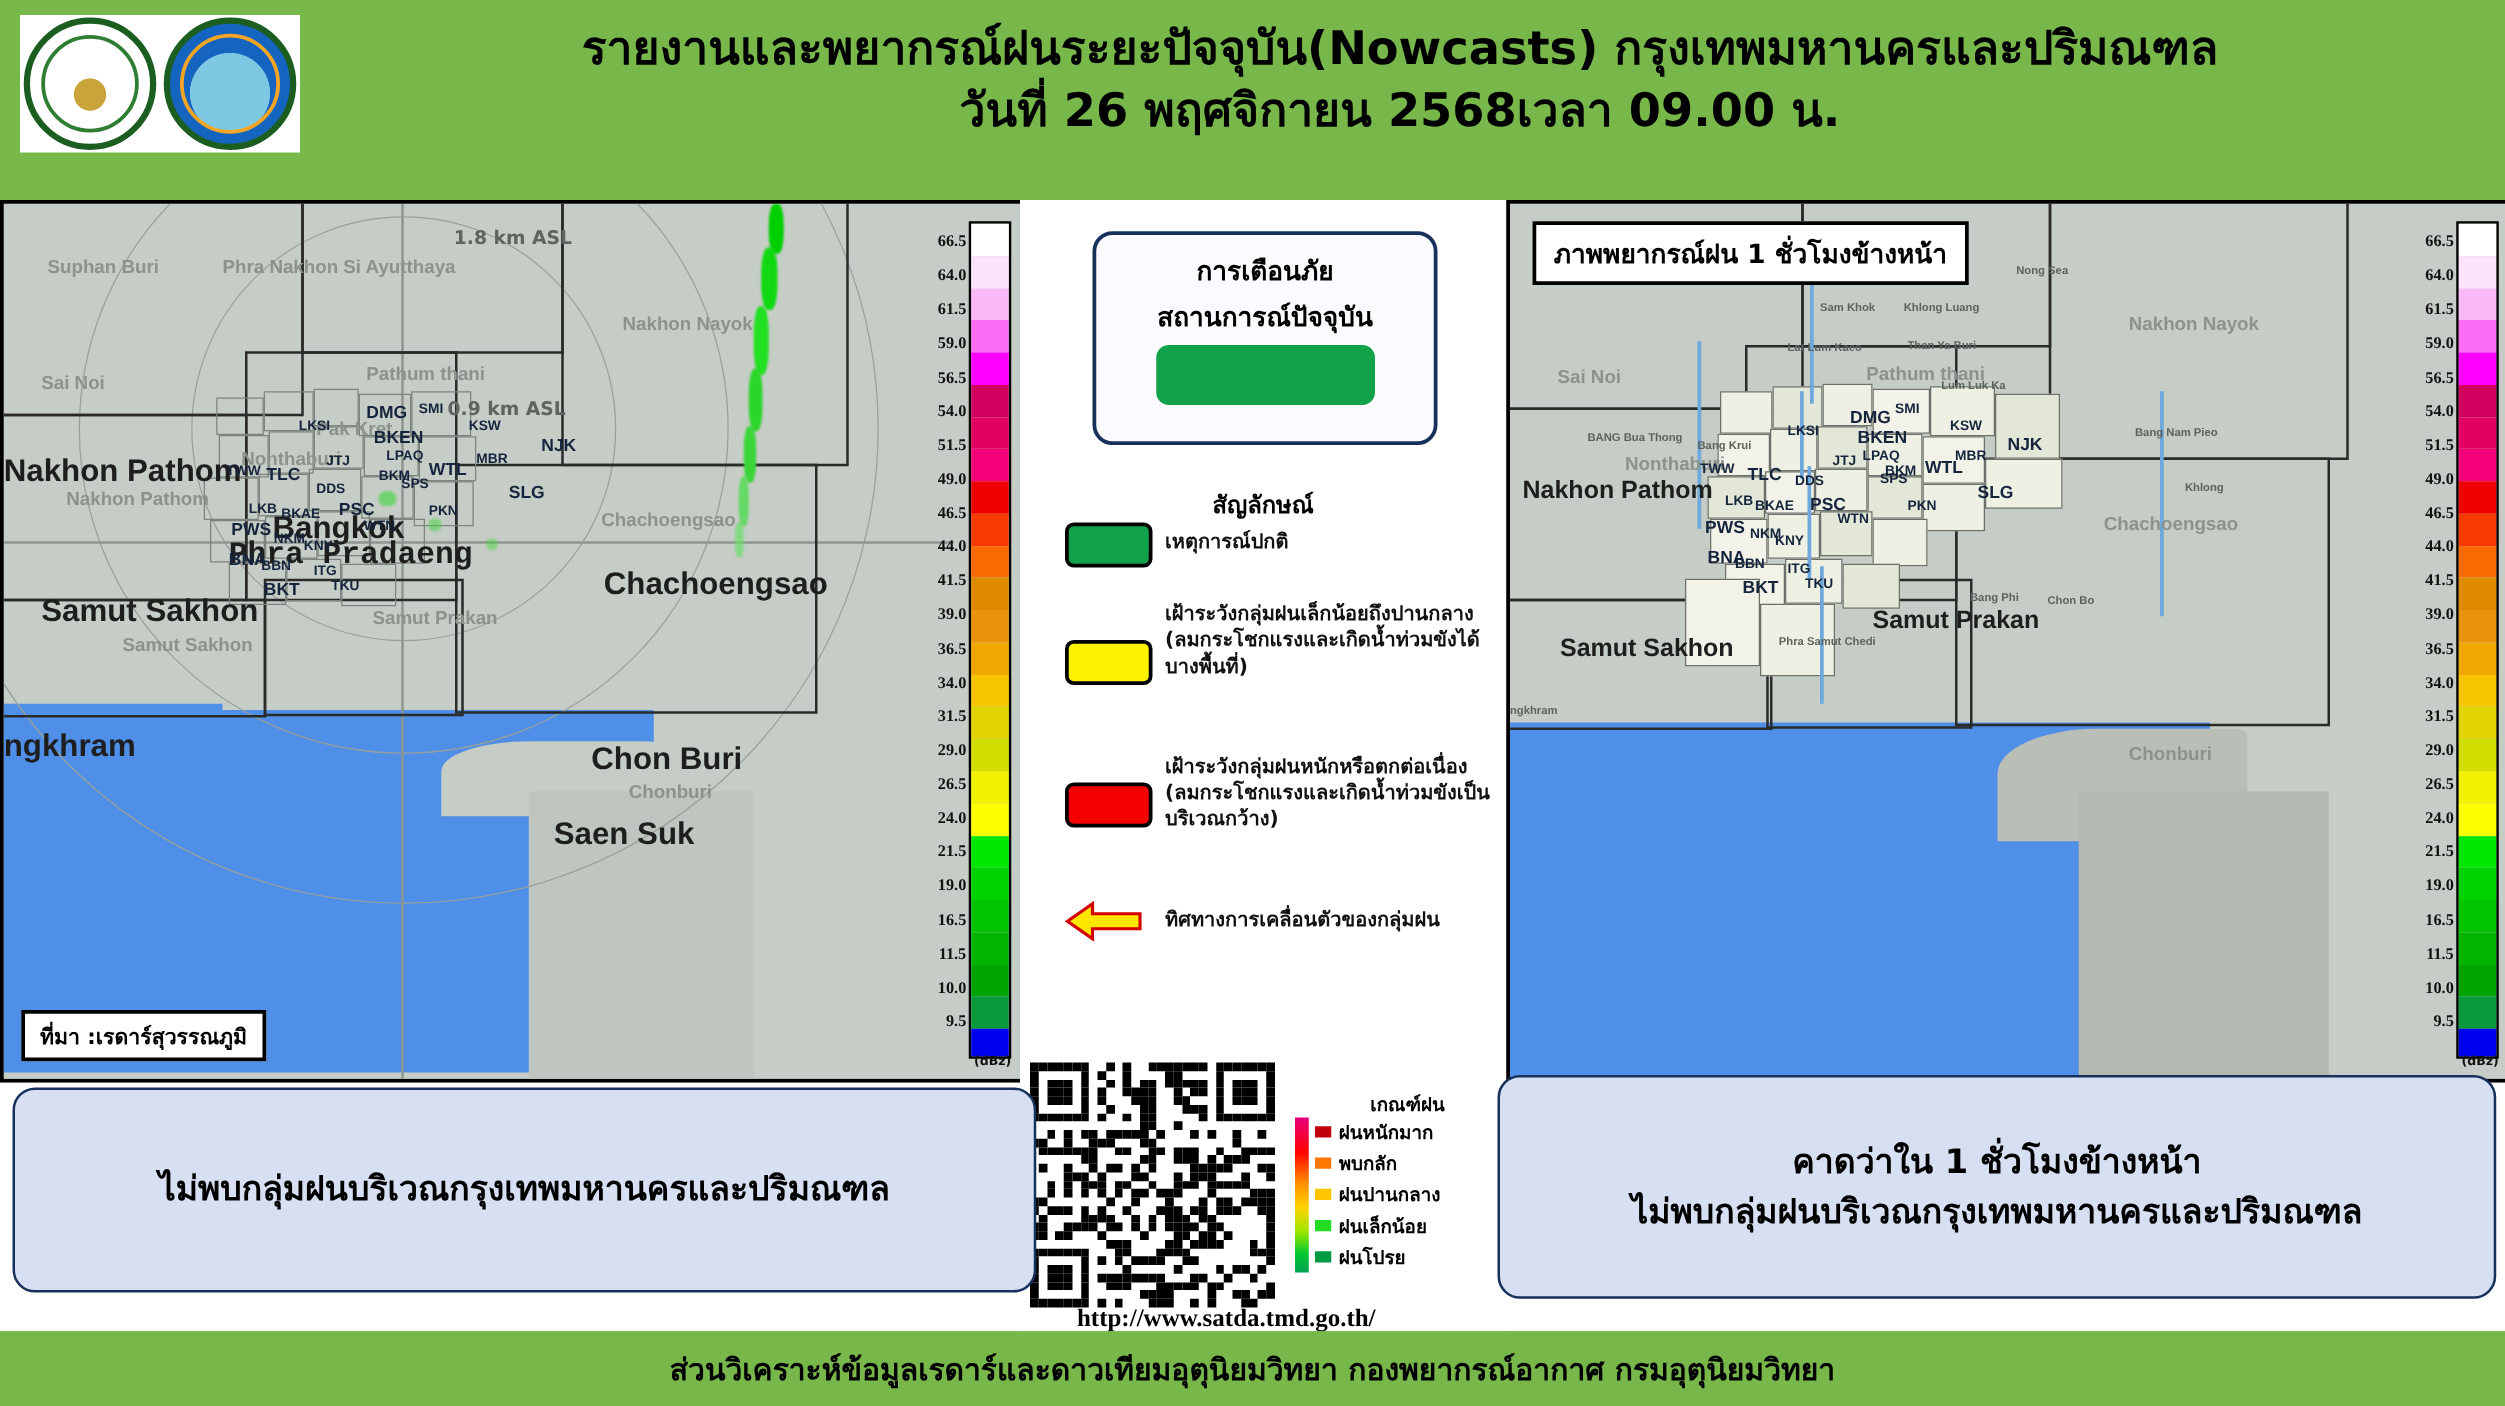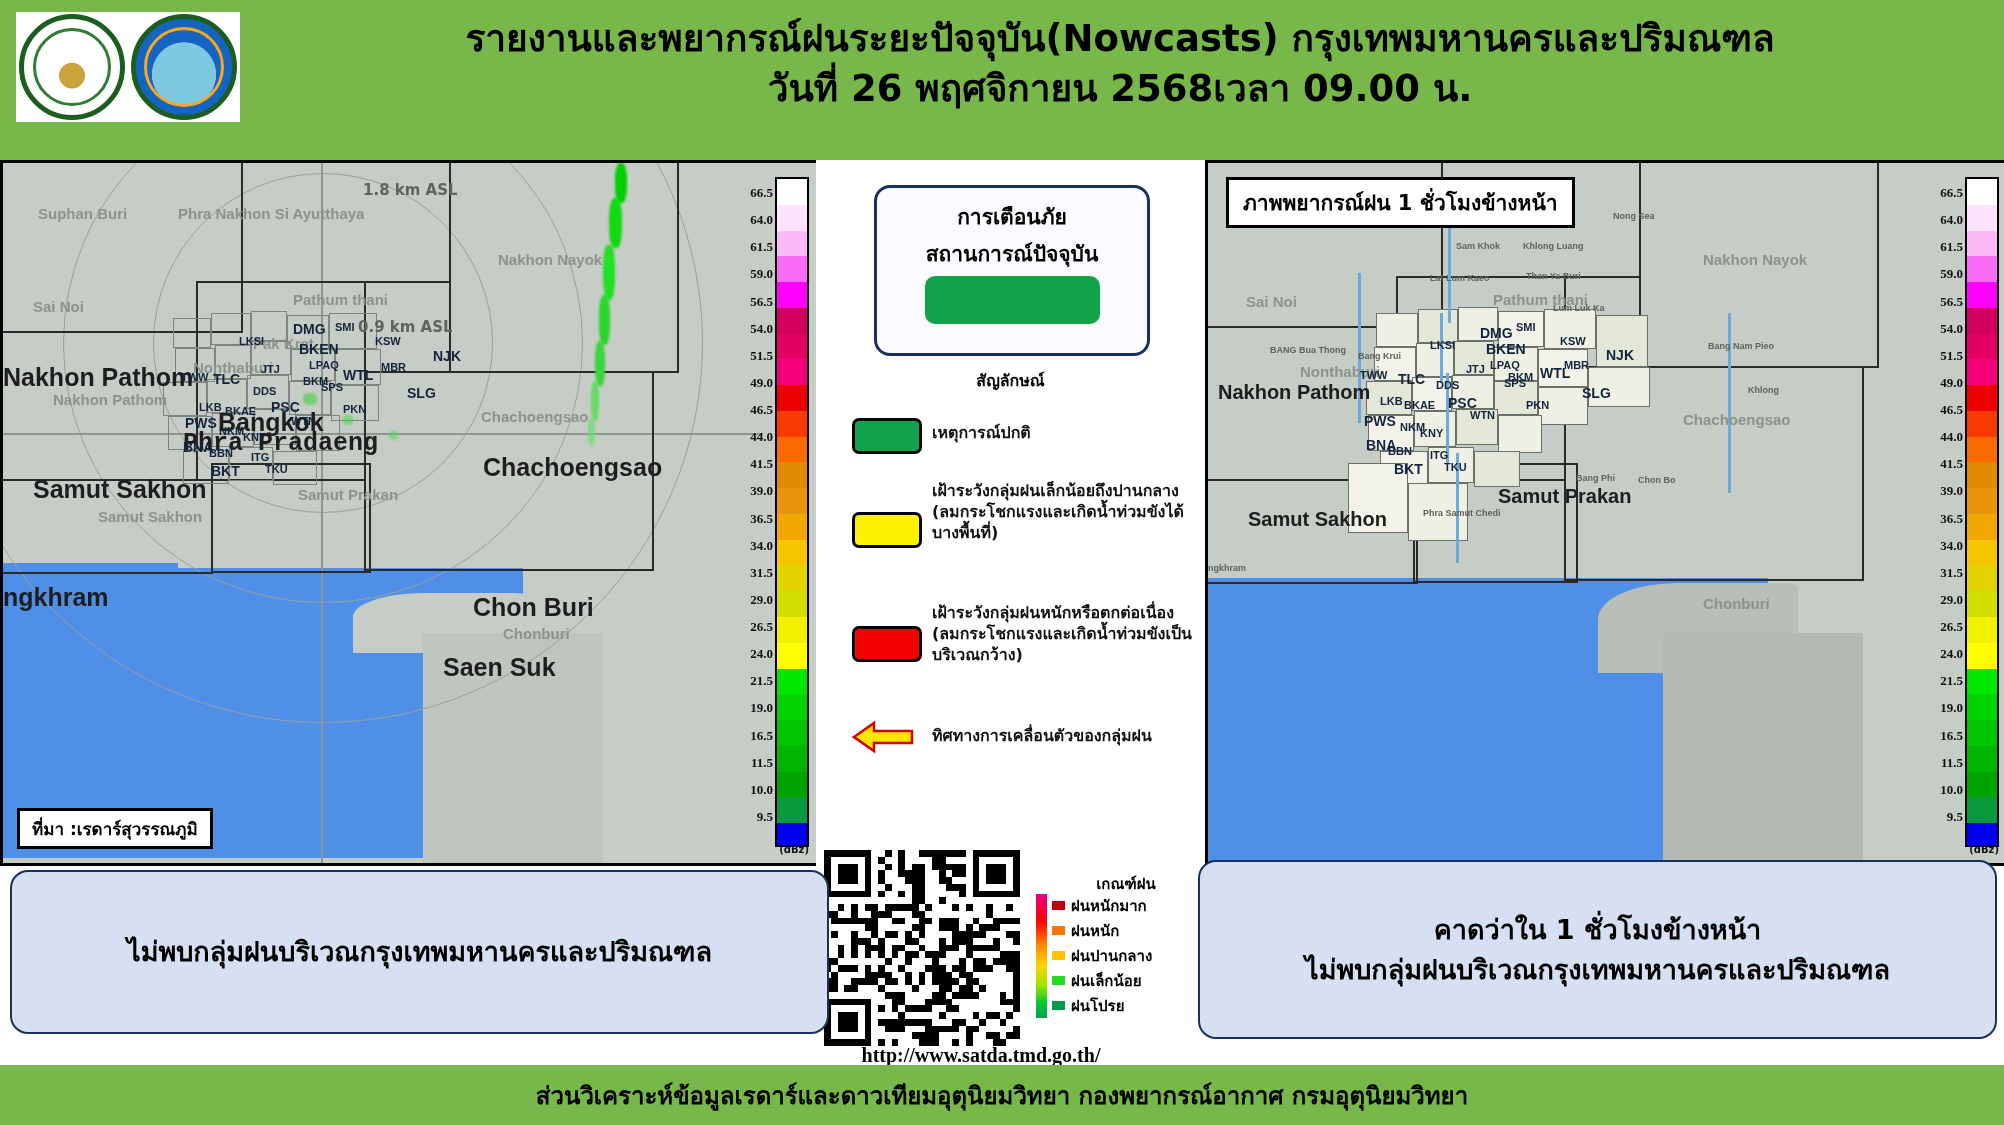--- a/index.html
+++ b/index.html
@@ -89,22 +89,22 @@
   
   .center{position:absolute;left:816px;top:0px;width:389px;height:905px;background:#ffffff;}
   .alertbox{position:absolute;left:58px;top:25px;width:270px;height:165px;background:#fbfbff;
             border:3px solid #17315c;border-radius:16px;}
   .alertbox .t1,.alertbox .t2{text-align:center;font-size:21px;font-weight:bold;color:#000;}
   .alertbox .t1{margin-top:12px;}
   .alertbox .t2{margin-top:4px;}
   .alert-chip{position:absolute;left:48px;top:88px;width:175px;height:48px;background:#12a34a;
               border-radius:10px;}
 
-  .legend-title{position:absolute;left:0;top:208px;width:389px;text-align:center;
-                font-size:16px;font-weight:bold;color:#000;}
+  .legend-title{position:absolute;left:0;top:228px;width:389px;text-align:center;
+                font-size:19px;font-weight:bold;color:#000;}
   .lgrow{position:absolute;left:36px;width:340px;}
   .swatch{position:absolute;left:0;width:64px;height:30px;border:3px solid #000;border-radius:7px;}
   .sw-green{background:#11a24b;}
   .sw-yellow{background:#fff200;}
   .sw-red{background:#f40000;}
   .lgtext{position:absolute;left:80px;font-size:16px;font-weight:bold;color:#111;line-height:1.32;
           width:265px;}
   .arrow-ico{position:absolute;left:0;width:62px;height:34px;}
 
   
@@ -1212,21 +1212,21 @@
       <div class="crit">
         <div class="crit-title">เกณฑ์ฝน</div>
         <div class="crit-bar"></div>
         <div id="crit-items">
             <div class="crit-item" style="top: 22px;">
               <span class="crit-dot" style="background: rgb(194, 0, 11);"></span>
               <span class="crit-lbl">ฝนหนักมาก</span>
             </div>
             <div class="crit-item" style="top: 47px;">
               <span class="crit-dot" style="background: rgb(255, 119, 0);"></span>
-              <span class="crit-lbl">ฝนหนัก</span>
+              <span class="crit-lbl">พบกลัก</span>
             </div>
             <div class="crit-item" style="top: 72px;">
               <span class="crit-dot" style="background: rgb(255, 196, 0);"></span>
               <span class="crit-lbl">ฝนปานกลาง</span>
             </div>
             <div class="crit-item" style="top: 97px;">
               <span class="crit-dot" style="background: rgb(34, 221, 34);"></span>
               <span class="crit-lbl">ฝนเล็กน้อย</span>
             </div>
             <div class="crit-item" style="top: 122px;">

